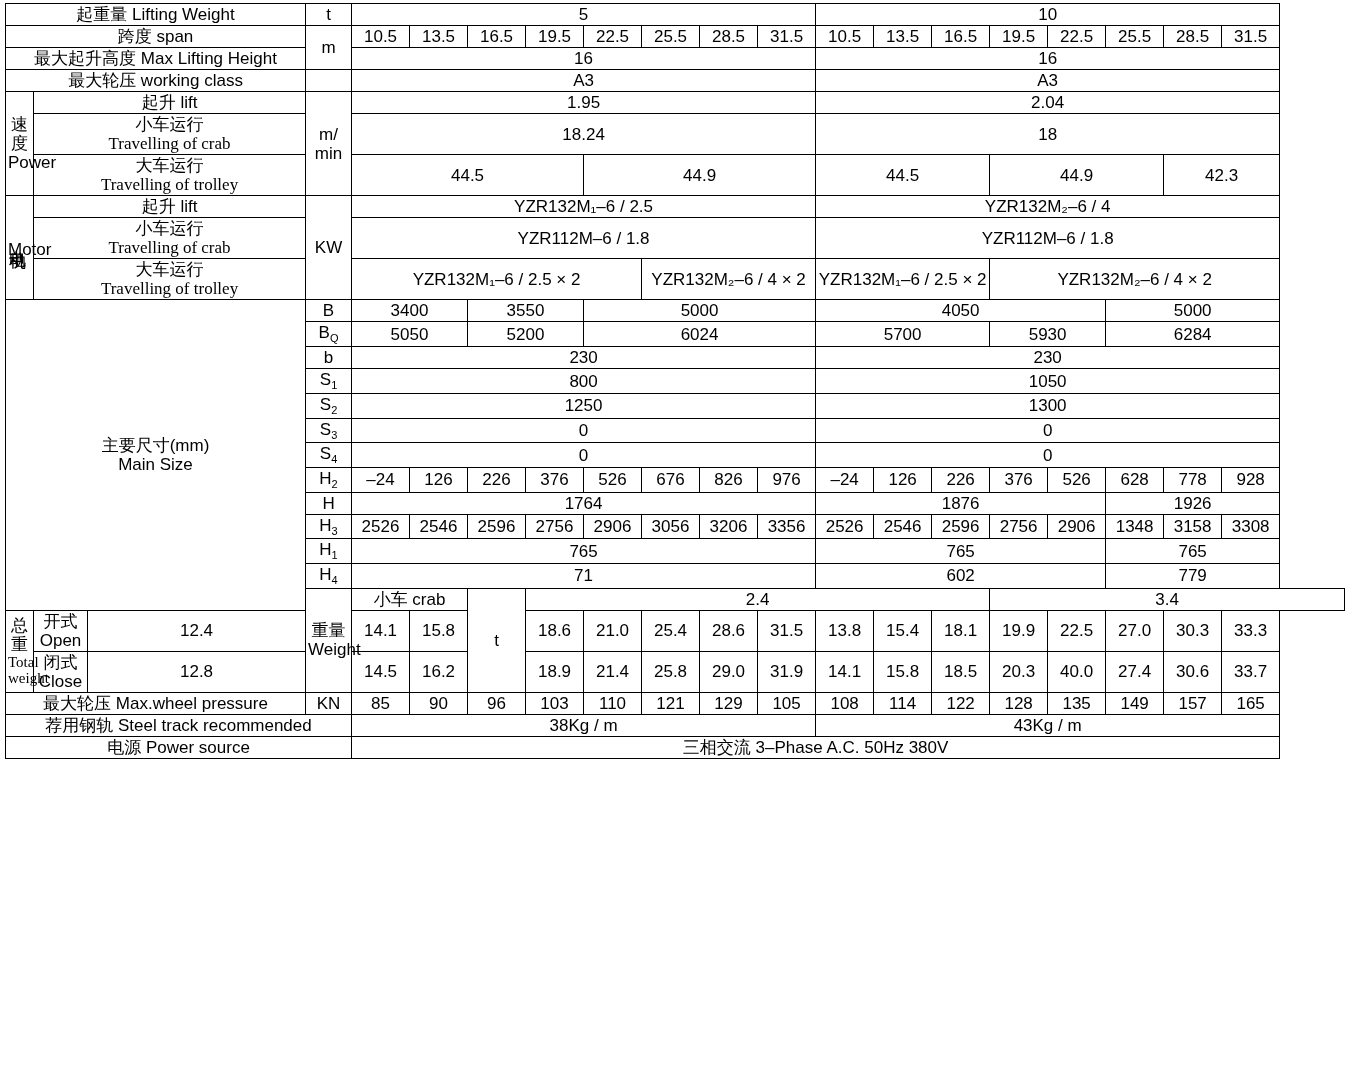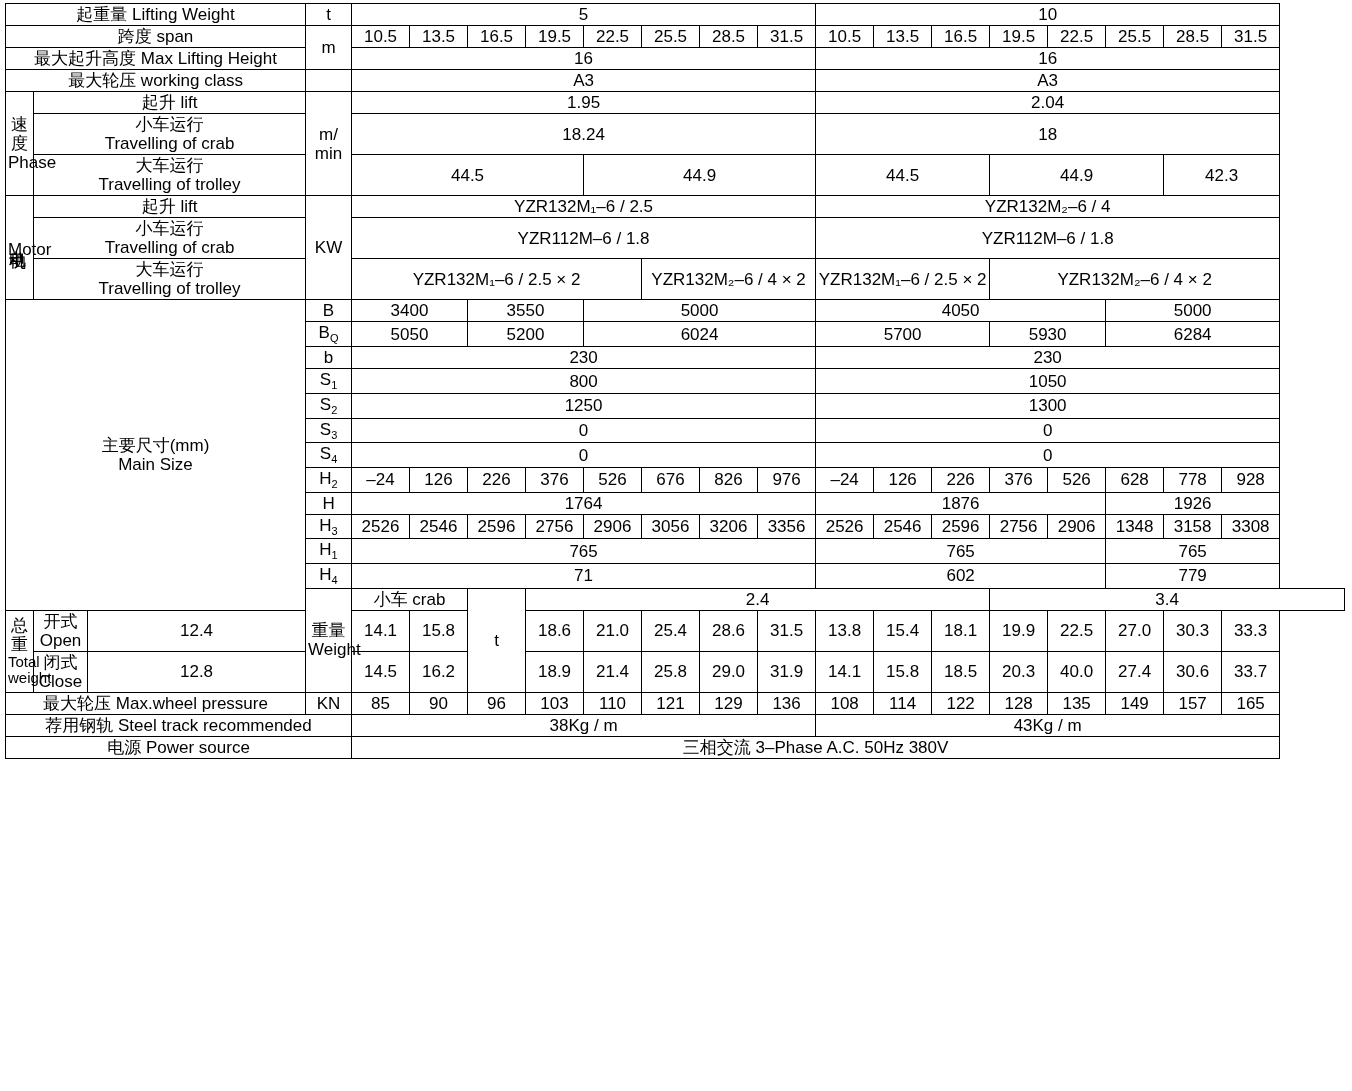--- a/index.html
+++ b/index.html
@@ -1,21 +1,21 @@
 <!DOCTYPE html>
 <html><head>
 <meta charset="utf-8">
 <style>
   html,body{margin:0;padding:0;background:#fff;}
   body{font-family:"Liberation Sans","DejaVu Sans",sans-serif;color:#000;}
   #sheet{width:1352px;height:1091px;position:relative;box-sizing:border-box;}
   table.spec{border-collapse:collapse;width:1340px;margin:3px 0 12px 5px;table-layout:fixed;}
   table.spec td{border:1px solid #000;text-align:center;vertical-align:middle;font-size:17px;line-height:1.12;padding:1px 2px;}
   .cn{font-size:17px;}
-  .two-line{line-height:1.1;}
+  .two-line{line-height:1.1;font-family:Liberation Serif, serif;}
   .small{font-size:15px;}
   .vert-label{font-size:17px;line-height:1.15;}
   sub{font-size:11px;vertical-align:sub;}
   .mini{font-size:16px;}
   .midline{line-height:1.05;}
 </style>
 </head>
 <body>
 
 <div id="sheet">
@@ -93,21 +93,21 @@
       <span>working class</span>
     </td>
     <td></td>
     <td colspan="8">A3</td>
     <td colspan="8">A3</td>
   </tr>
 
   <tr>
     <td rowspan="3" class="vert-label">
       <div>速度</div>
-      <div>Phase</div>
+      <div>Power</div>
     </td>
     <td colspan="2">
       <span>起升</span>
       <span>lift</span>
     </td>
     <td rowspan="3" class="midline">
       <span>m/ min</span>
     </td>
     <td colspan="8">1.95</td>
     <td colspan="8">2.04</td>
@@ -352,21 +352,21 @@
       <span>Max.wheel pressure</span>
     </td>
     <td>KN</td>
     <td>85</td>
     <td>90</td>
     <td>96</td>
     <td>103</td>
     <td>110</td>
     <td>121</td>
     <td>129</td>
-    <td>136</td>
+    <td>105</td>
     <td>108</td>
     <td>114</td>
     <td>122</td>
     <td>128</td>
     <td>135</td>
     <td>149</td>
     <td>157</td>
     <td>165</td>
   </tr>
 

